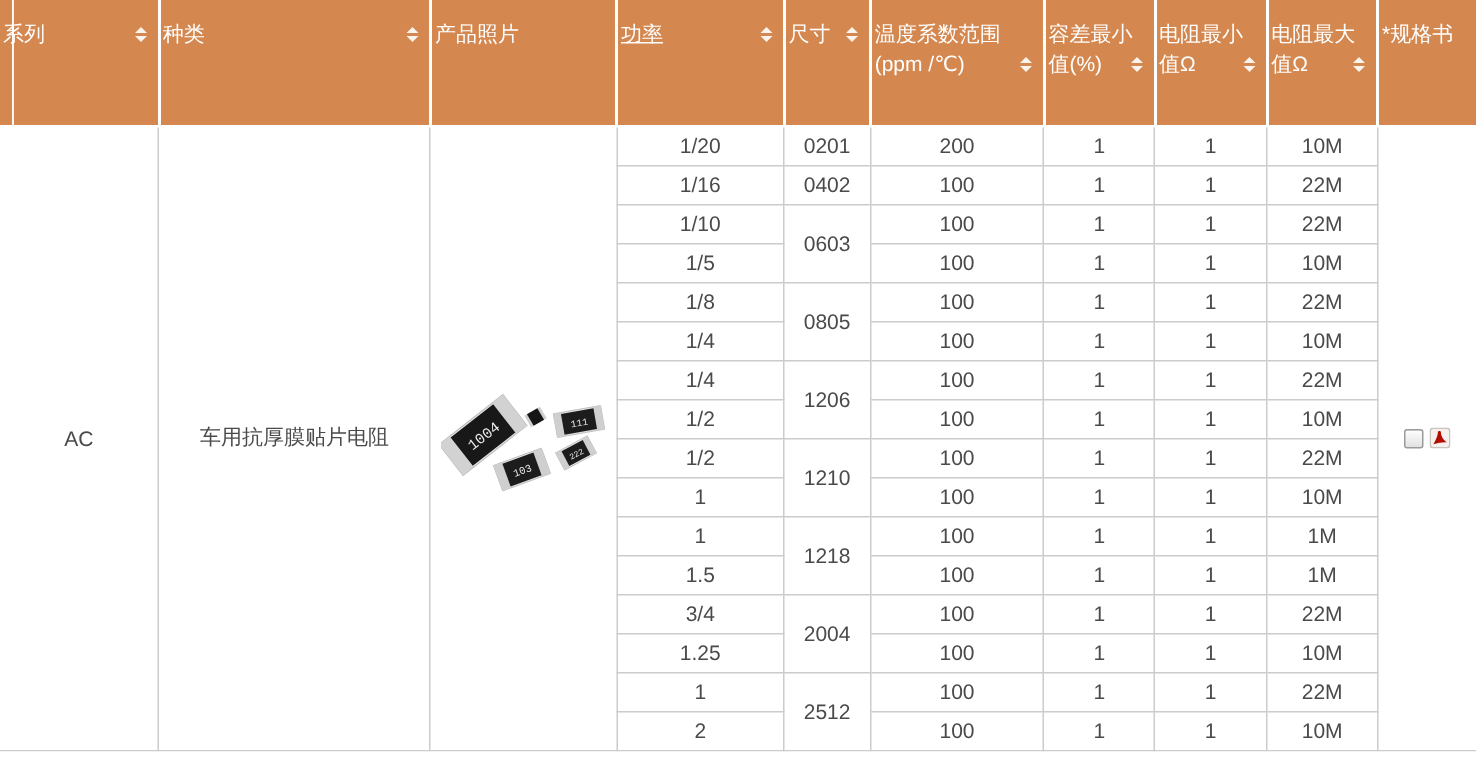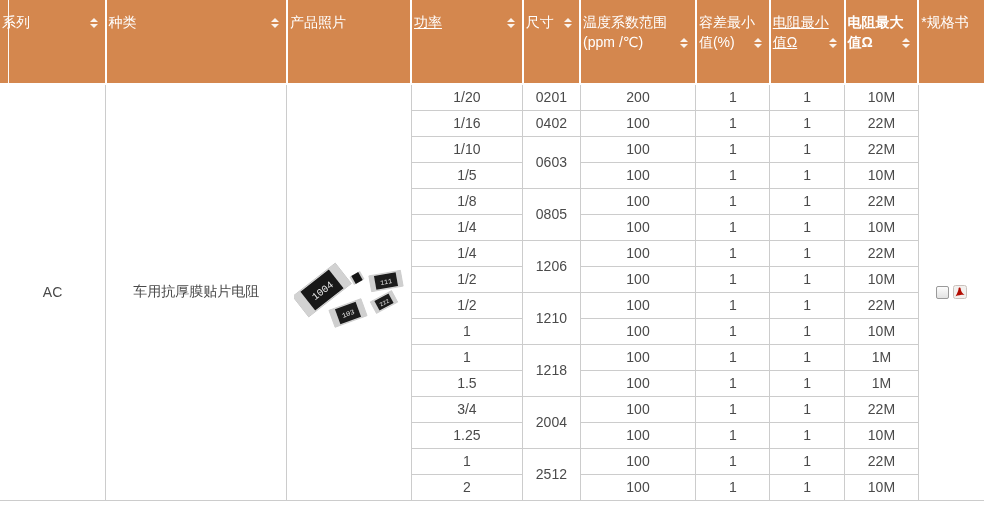--- a/index.html
+++ b/index.html
@@ -102,29 +102,29 @@
           </span>
         </th>
         <th class="two" style="width: 72px;">
           <div class="hl">容差最小</div>
           <div class="hl">值(%)</div>
           <span class="sort">
             <span class="tri-up"></span>
             <span class="tri-down"></span>
           </span>
         </th>
-        <th class="two" style="width: 73px; text-decoration: underline;">
+        <th class="two" style="width: 73px;">
           <div class="hl">电阻最小</div>
           <div class="hl">值Ω</div>
           <span class="sort">
             <span class="tri-up"></span>
             <span class="tri-down"></span>
           </span>
         </th>
-        <th class="two" style="width: 72px; font-weight: bold;">
+        <th class="two" style="width: 72px;">
           <div class="hl">电阻最大</div>
           <div class="hl">值Ω</div>
           <span class="sort">
             <span class="tri-up"></span>
             <span class="tri-down"></span>
           </span>
         </th>
         <th style="width: 64px;">
           <div class="hl">*规格书</div>
         </th>

